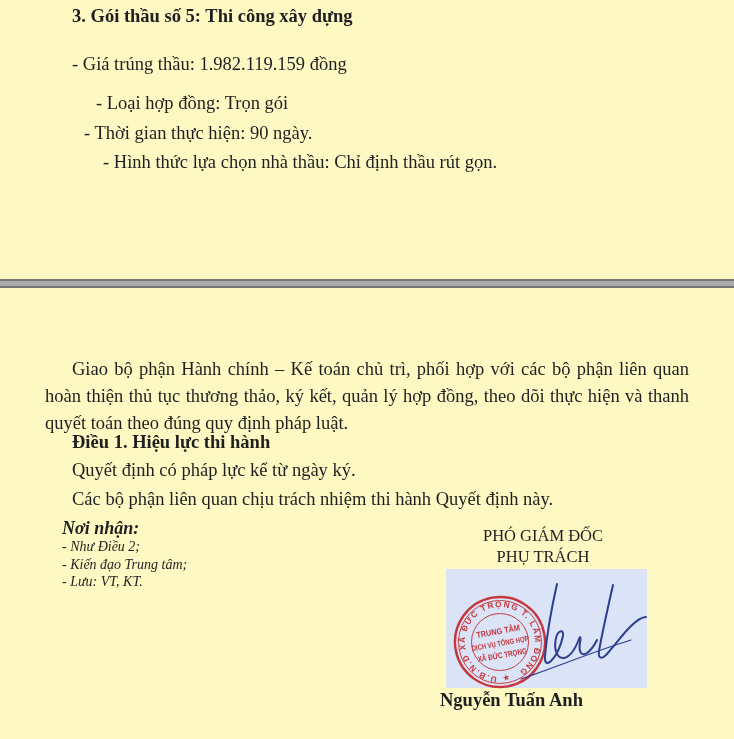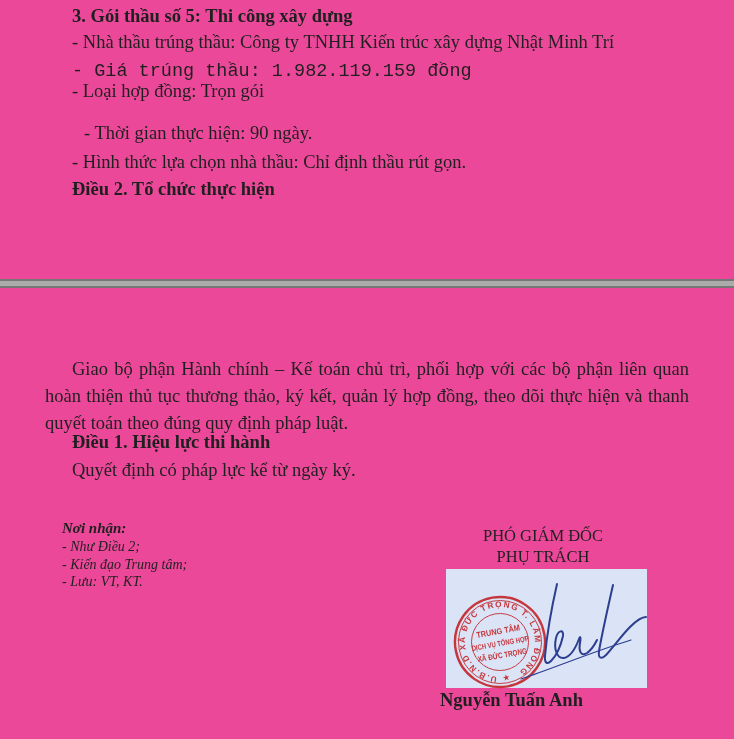--- a/index.html
+++ b/index.html
@@ -1,19 +1,19 @@
 <!DOCTYPE html>
 <html><head>
 <meta charset="utf-8">
 <style>
   html,body{margin:0;padding:0;background:#ffffff;}
   .screen{
     position:relative;
     width:734px;height:739px;
-    background:#ec4899;
+    background:#fef9c3;
     overflow:hidden;
     font-family:"Liberation Serif","DejaVu Serif",serif;
     color:#1f1f1f;
   }
   .doc-line{
     position:absolute;
     left:72px;
     font-size:18.5px;
     line-height:22px;
     white-space:nowrap;
@@ -42,21 +42,21 @@
     border-top:2px solid #767676;
     border-bottom:2px solid #767676;
   }
   
   .recipients{
     position:absolute;
     left:62px;top:519px;
   }
   .recipients-title{
     font-weight:bold;font-style:italic;
-    font-size:15px;line-height:19px;
+    font-size:18px;line-height:19px;
   }
   .recipient-item{
     font-size:14px;line-height:17.5px;
     white-space:nowrap;
     font-style:italic;
   }
   
   .sig-title{
     position:absolute;
     left:443px;top:525px;width:200px;
@@ -97,35 +97,34 @@
     font-family:"DejaVu Sans",sans-serif;
     font-size:8.5px;
   }
 </style>
 </head>
 <body>
 
 <div class="screen">
 
   <div class="doc-line bold" style="top:5px;">3. Gói thầu số 5: Thi công xây dựng</div>
-  <div class="doc-line" style="top:31px;">- Nhà thầu trúng thầu: Công ty TNHH Kiến trúc xây dựng Nhật Minh Trí</div>
-  <div class="doc-line" style="top:61px;font-family:Liberation Mono, monospace;">- Giá trúng thầu: 1.982.119.159 đồng</div>
-  <div class="doc-line" style="top:80px;">- Loại hợp đồng: Trọn gói</div>
+  <div class="doc-line" style="top:53px;">- Giá trúng thầu: 1.982.119.159 đồng</div>
+  <div class="doc-line" style="top:92px;margin-left:24px;">- Loại hợp đồng: Trọn gói</div>
   <div class="doc-line" style="top:122px;margin-left:12px;">- Thời gian thực hiện: 90 ngày.</div>
-  <div class="doc-line" style="top:151px;">- Hình thức lựa chọn nhà thầu: Chỉ định thầu rút gọn.</div>
-  <div class="doc-line bold" style="top:178px;">Điều 2. Tổ chức thực hiện</div>
+  <div class="doc-line" style="top:151px;margin-left:31px;">- Hình thức lựa chọn nhà thầu: Chỉ định thầu rút gọn.</div>
 
   <div class="page-break"></div>
 
   <div class="para-line first" style="top:356px;">Giao bộ phận Hành chính – Kế toán chủ trì, phối hợp với các bộ phận liên quan</div>
   <div class="para-line" style="top:383px;">hoàn thiện thủ tục thương thảo, ký kết, quản lý hợp đồng, theo dõi thực hiện và thanh</div>
   <div class="para-line last" style="top:410px;">quyết toán theo đúng quy định pháp luật.</div>
 
   <div class="doc-line bold" style="top:431px;">Điều 1. Hiệu lực thi hành</div>
   <div class="doc-line" style="top:459px;">Quyết định có pháp lực kể từ ngày ký.</div>
+  <div class="doc-line" style="top:488px;">Các bộ phận liên quan chịu trách nhiệm thi hành Quyết định này.</div>
 
   <div class="recipients">
     <div class="recipients-title">Nơi nhận:</div>
     <div class="recipient-item">- Như Điều 2;</div>
     <div class="recipient-item">- Kiến đạo Trung tâm;</div>
     <div class="recipient-item">- Lưu: VT, KT.</div>
   </div>
 
   <div class="sig-title">
     <div>PHÓ GIÁM ĐỐC</div>

